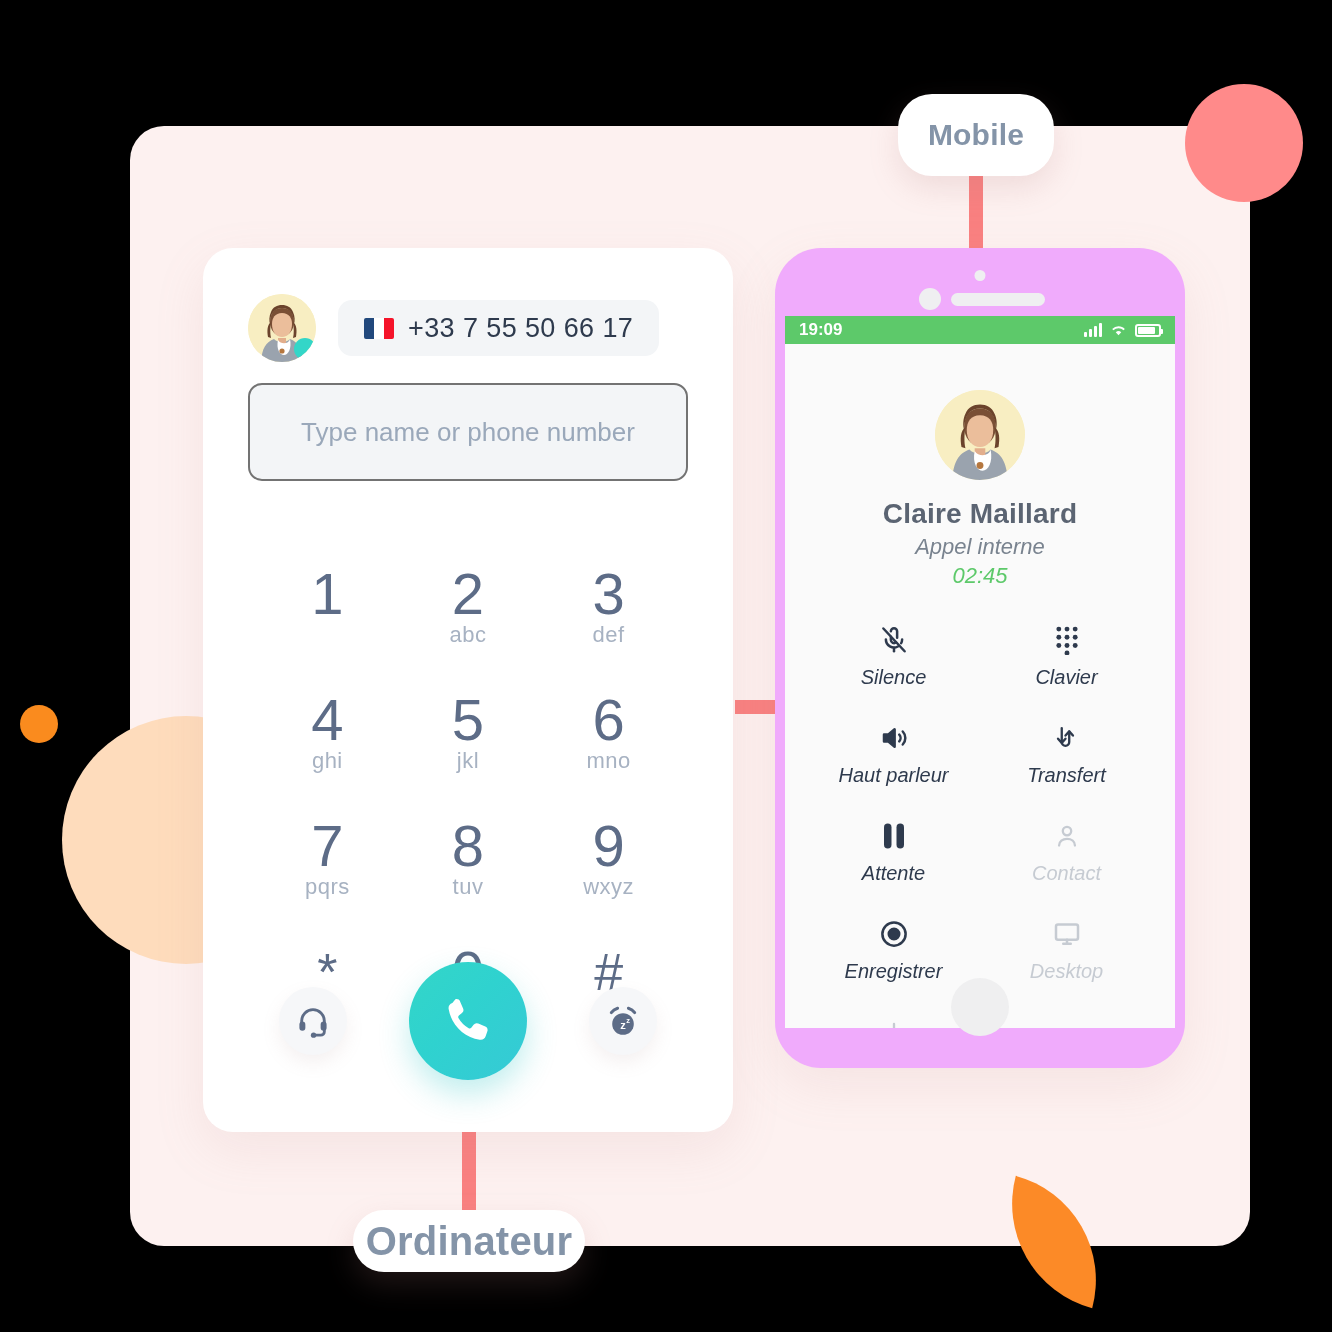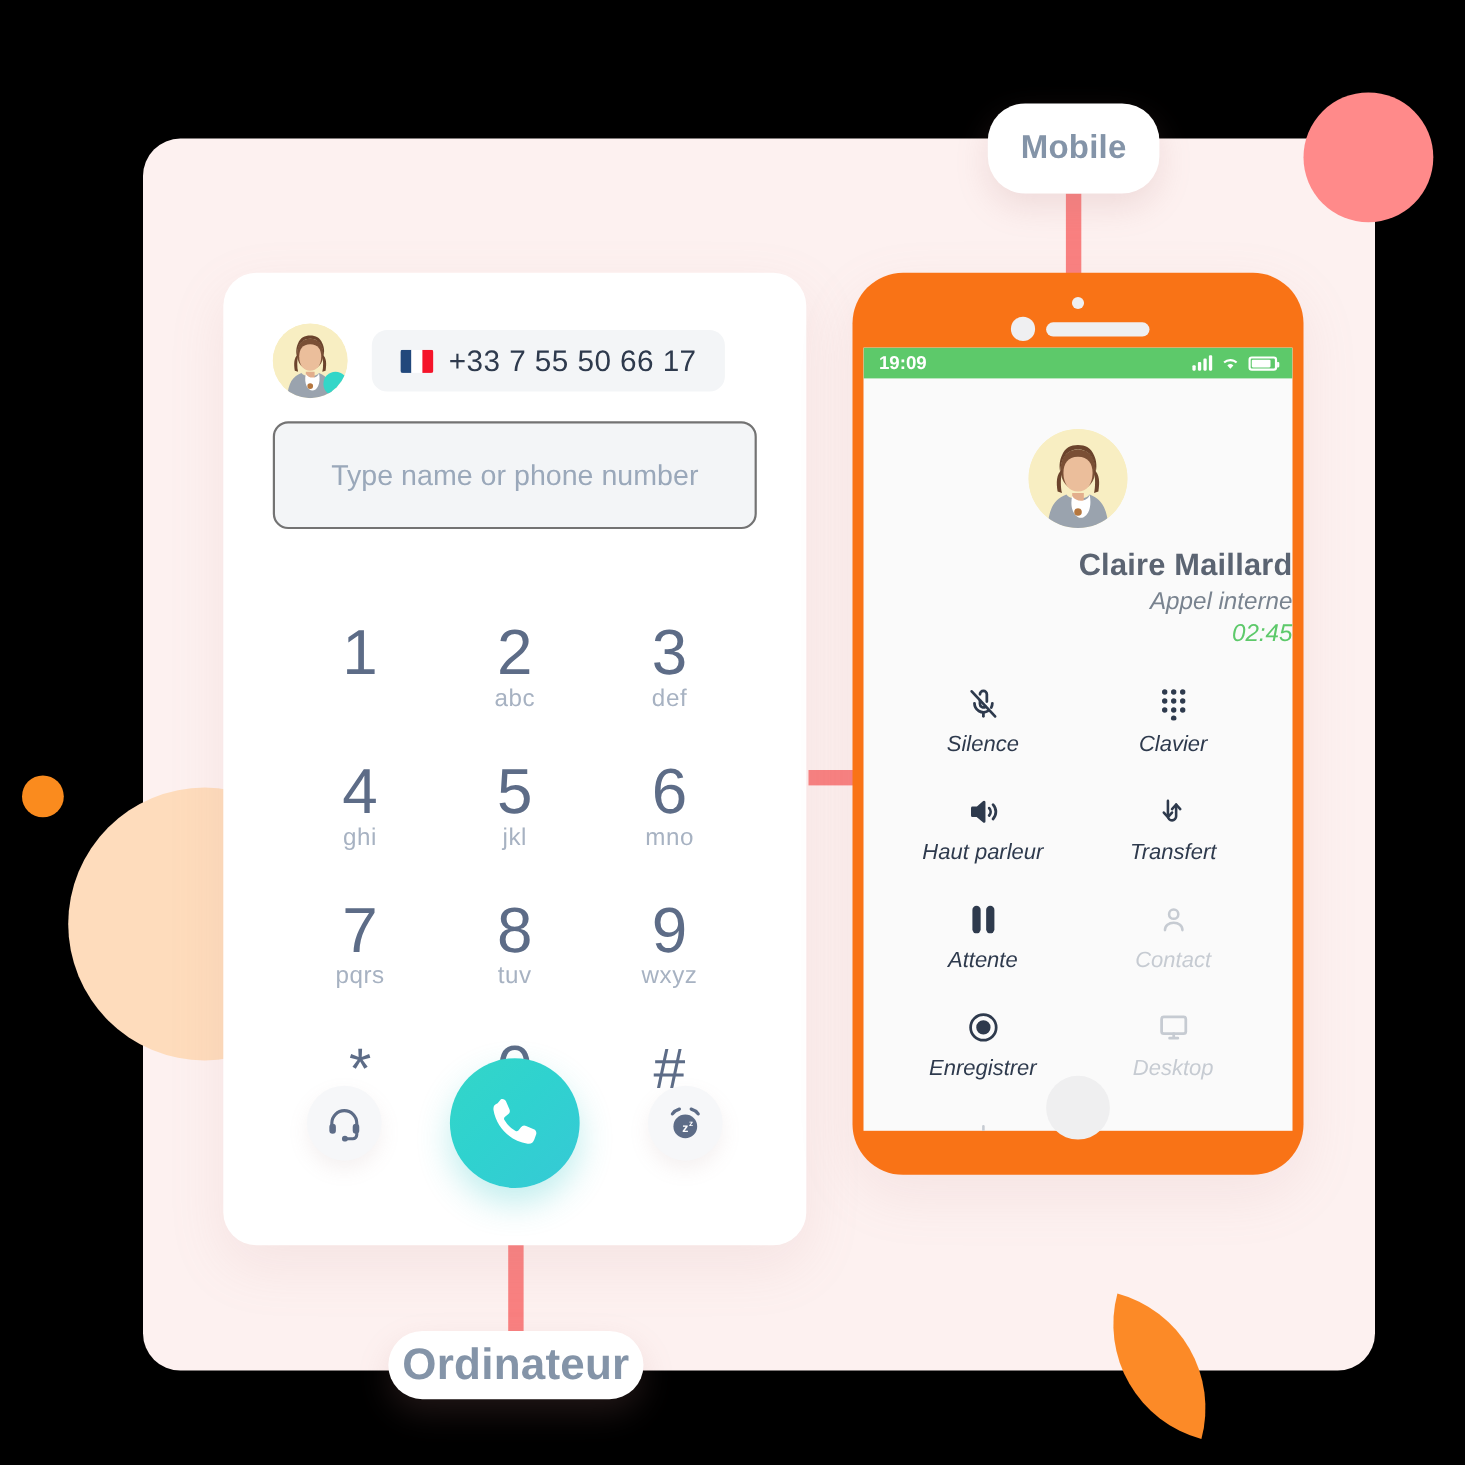--- a/index.html
+++ b/index.html
@@ -66,41 +66,41 @@
   .mini-btn{width:68px;height:68px;border-radius:50%;background:#F6F7F9;
             display:flex;align-items:center;justify-content:center;
             box-shadow:0 8px 18px rgba(170,140,140,.12);}
   .call-btn{width:118px;height:118px;border-radius:50%;
             background:linear-gradient(135deg,#33D6C8 0%,#2FD2CF 45%,#36C9D6 100%);
             display:flex;align-items:center;justify-content:center;
             box-shadow:0 14px 30px rgba(50,200,200,.30);}
 
   
   .phone{position:absolute;left:775px;top:248px;width:410px;height:820px;
-         background:#f97316;border-radius:46px;box-shadow:0 18px 50px rgba(190,140,140,.13);}
+         background:#f0abfc;border-radius:46px;box-shadow:0 18px 50px rgba(190,140,140,.13);}
   .ph-cam{position:absolute;left:50%;top:22px;transform:translateX(-50%);
           width:11px;height:11px;border-radius:50%;background:#EFEFF1;}
   .ph-sens{position:absolute;left:144px;top:40px;width:22px;height:22px;border-radius:50%;background:#EFEFF1;}
   .ph-spk{position:absolute;left:176px;top:45px;width:94px;height:13px;border-radius:7px;background:#EFEFF1;}
   .ph-home{position:absolute;left:50%;bottom:32px;transform:translateX(-50%);
            width:58px;height:58px;border-radius:50%;background:#EFEFF0;}
   .screen{position:absolute;left:10px;top:68px;width:390px;height:712px;background:#FAFAFA;overflow:hidden;}
 
   .statusbar{height:28px;background:#5DC96A;display:flex;align-items:center;
              justify-content:space-between;padding:0 14px;color:#fff;font-size:17px;font-weight:bold;}
   .sb-icons{display:flex;align-items:center;gap:8px;}
   .bars{display:flex;align-items:flex-end;gap:2px;height:14px;}
   .bars i{display:block;width:3px;background:#fff;border-radius:1px;}
   .bars i:nth-child(1){height:5px;} .bars i:nth-child(2){height:8px;}
   .bars i:nth-child(3){height:11px;} .bars i:nth-child(4){height:14px;}
   .batt{width:26px;height:13px;border:2px solid #fff;border-radius:3px;position:relative;padding:1px;box-sizing:border-box;}
   .batt::after{content:"";position:absolute;right:-4px;top:3px;width:2px;height:5px;background:#fff;border-radius:0 1px 1px 0;}
   .batt i{display:block;height:100%;width:84%;background:#fff;border-radius:1px;}
 
-  .callee{margin-top:46px;text-align:right;}
+  .callee{margin-top:46px;text-align:center;}
   .callee .av{width:90px;height:90px;border-radius:50%;background:#F8EEC2;overflow:hidden;
               margin:0 auto;position:relative;}
   .callee .av svg{position:absolute;left:0;top:0;}
   .callee .nm{margin-top:18px;font-size:28px;font-weight:bold;color:#5B6472;letter-spacing:.2px;}
   .callee .sub{margin-top:4px;font-size:22px;font-style:italic;color:#79838F;}
   .callee .tm{margin-top:3px;font-size:22px;font-style:italic;color:#5DC96A;}
 
   .grid{margin-top:32px;display:grid;grid-template-columns:repeat(2,1fr);row-gap:24px;padding:0 22px;}
   .gcell{display:flex;flex-direction:column;align-items:center;gap:11px;height:74px;}
   .gcell .ic{height:34px;display:flex;align-items:flex-end;justify-content:center;color:#2E3A4D;}

